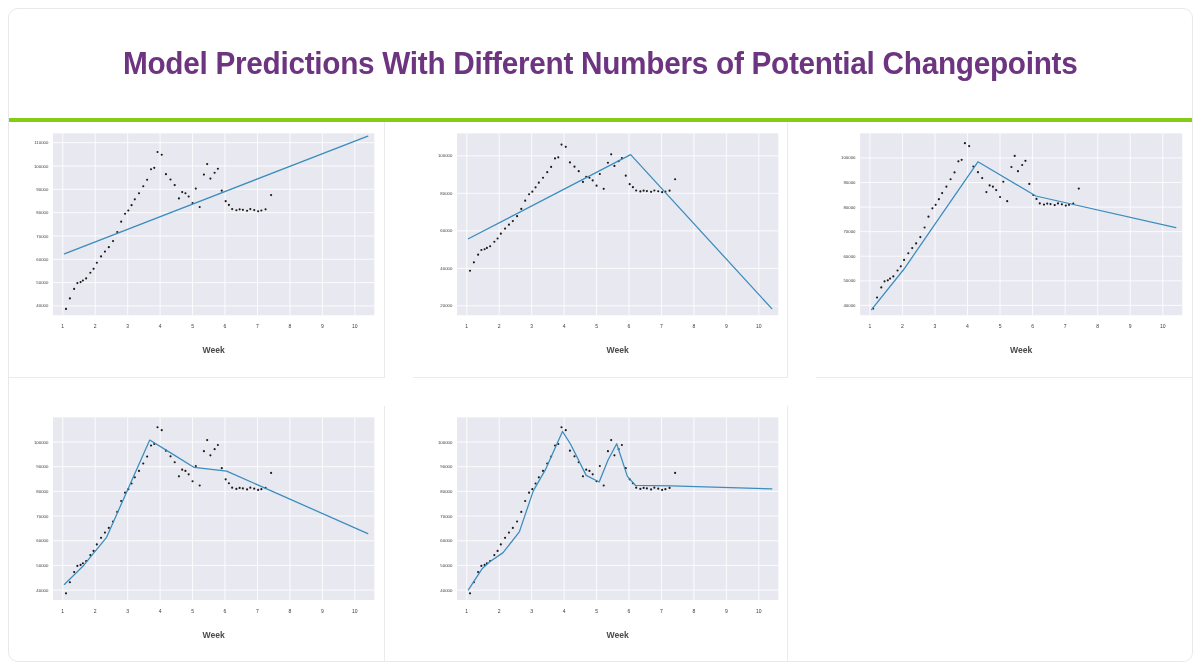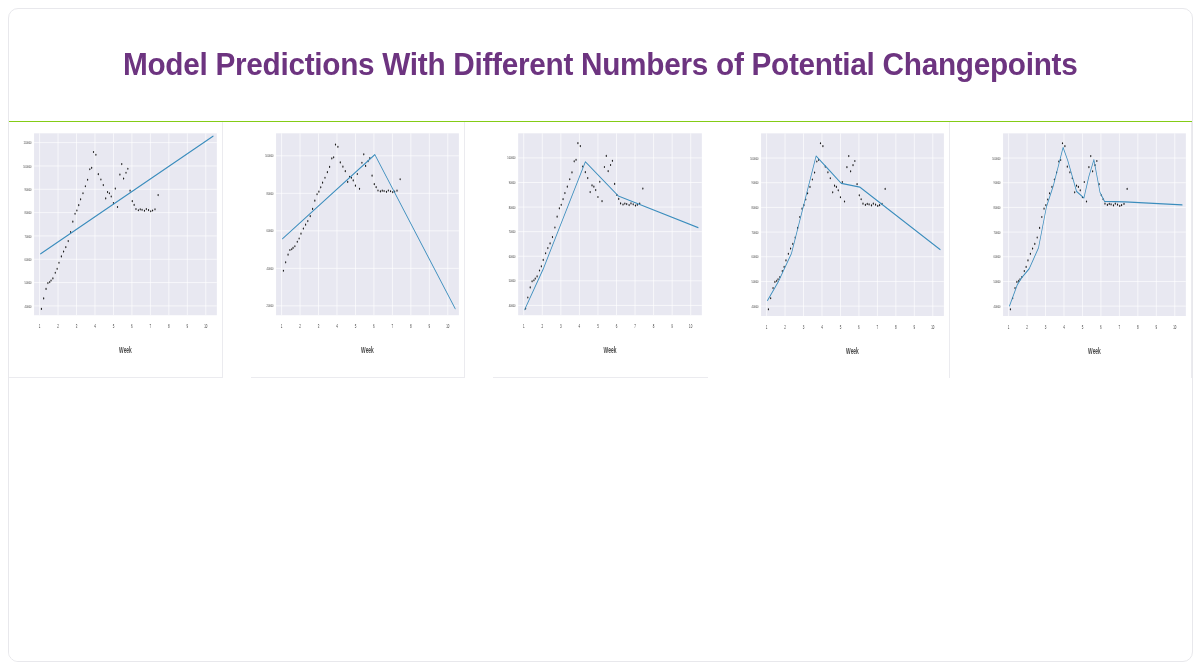--- a/index.html
+++ b/index.html
@@ -20,40 +20,40 @@
     height: 654px;
     background: #ffffff;
     border: 1px solid #e8e8ec;
     border-radius: 10px;
     box-sizing: border-box;
     overflow: hidden;
   }
 
   #header {
     height: 113px;
-    border-bottom: 1px solid #84cc16;
+    border-bottom: 4px solid #84cc16;
     display: flex;
     align-items: center;
     justify-content: center;
     box-sizing: border-box;
   }
 
   #title {
     color: #6d3480;
     font-family: "Liberation Sans", sans-serif;
     font-size: 31px;
     font-weight: bold;
     letter-spacing: -0.3px;
     white-space: nowrap;
     transform: scaleX(0.96);
   }
 
   #grid {
     display: grid;
-    grid-template-columns: 1fr 1fr 1fr 1fr 1fr;
+    grid-template-columns: 1fr 1fr 1fr;
     grid-template-rows: 1fr 1fr;
     width: 100%;
     height: 539px;
     box-sizing: border-box;
     gap: 28px;
   }
 
   .panel {
     position: relative;
     border-right: 1px solid #ebebef;

